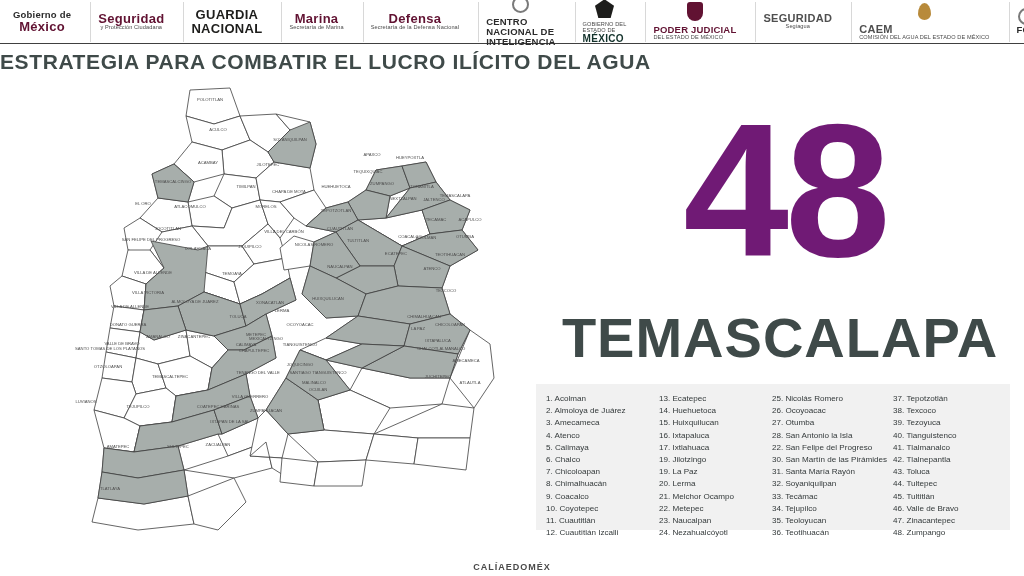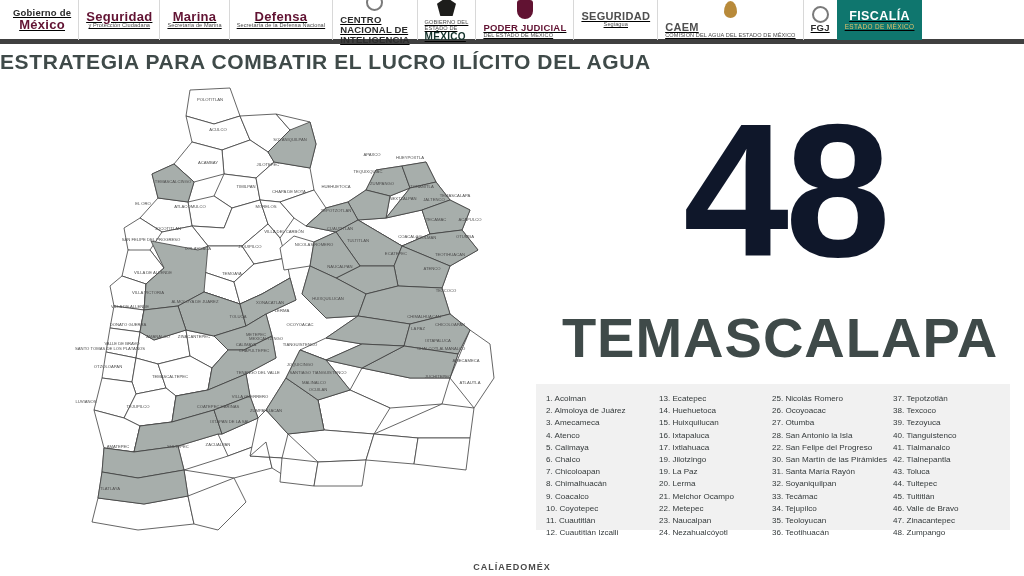--- a/index.html
+++ b/index.html
@@ -18,23 +18,22 @@
   
   .logobar {
     position: absolute;
     top: 0; left: 0;
     width: 1024px; height: 44px;
     background: #ffffff;
     display: flex;
     align-items: center;
     justify-content: flex-start;
     padding: 2px 6px;
-    gap: 0px;
-    border-bottom: 5px solid #404040;
-    text-decoration: underline;
+    gap: 12px;
+    border-bottom: 1px solid #404040;
   }
   .logo {
     height: 40px;
     display: flex;
     flex-direction: column;
     align-items: center;
     justify-content: center;
     padding: 0 7px;
     text-align: center;
     line-height: 1.02;
@@ -134,21 +133,21 @@
   }
 
   
   .bignum {
     position: absolute;
     left: 560px; top: 100px;
     width: 450px;
     text-align: center;
     font-size: 190px;
     font-weight: bold;
-    color: #0f172a;
+    color: #701a75;
     letter-spacing: -4px;
     line-height: 0.95;
   }
   .bigword {
     position: absolute;
     left: 545px; top: 305px;
     width: 470px;
     text-align: center;
     font-size: 56px;
     font-weight: bold;
@@ -200,20 +199,24 @@
     <div class="logo logo-wine">
       <span class="l1">Gobierno de</span>
       <span class="l2">México</span>
     </div>
 
     <div class="logo logo-wine sep">
       <span class="l2">Seguridad</span>
       <span class="l3">y Protección Ciudadana</span>
     </div>
 
+    <div class="logo logo-dark sep">
+      <span class="l2">GUARDIA</span>
+      <span class="l2">NACIONAL</span>
+    </div>
 
     <div class="logo logo-wine sep">
       <span class="l2">Marina</span>
       <span class="l3">Secretaría de Marina</span>
     </div>
 
     <div class="logo logo-wine sep">
       <span class="l2">Defensa</span>
       <span class="l3">Secretaría de la Defensa Nacional</span>
     </div>

